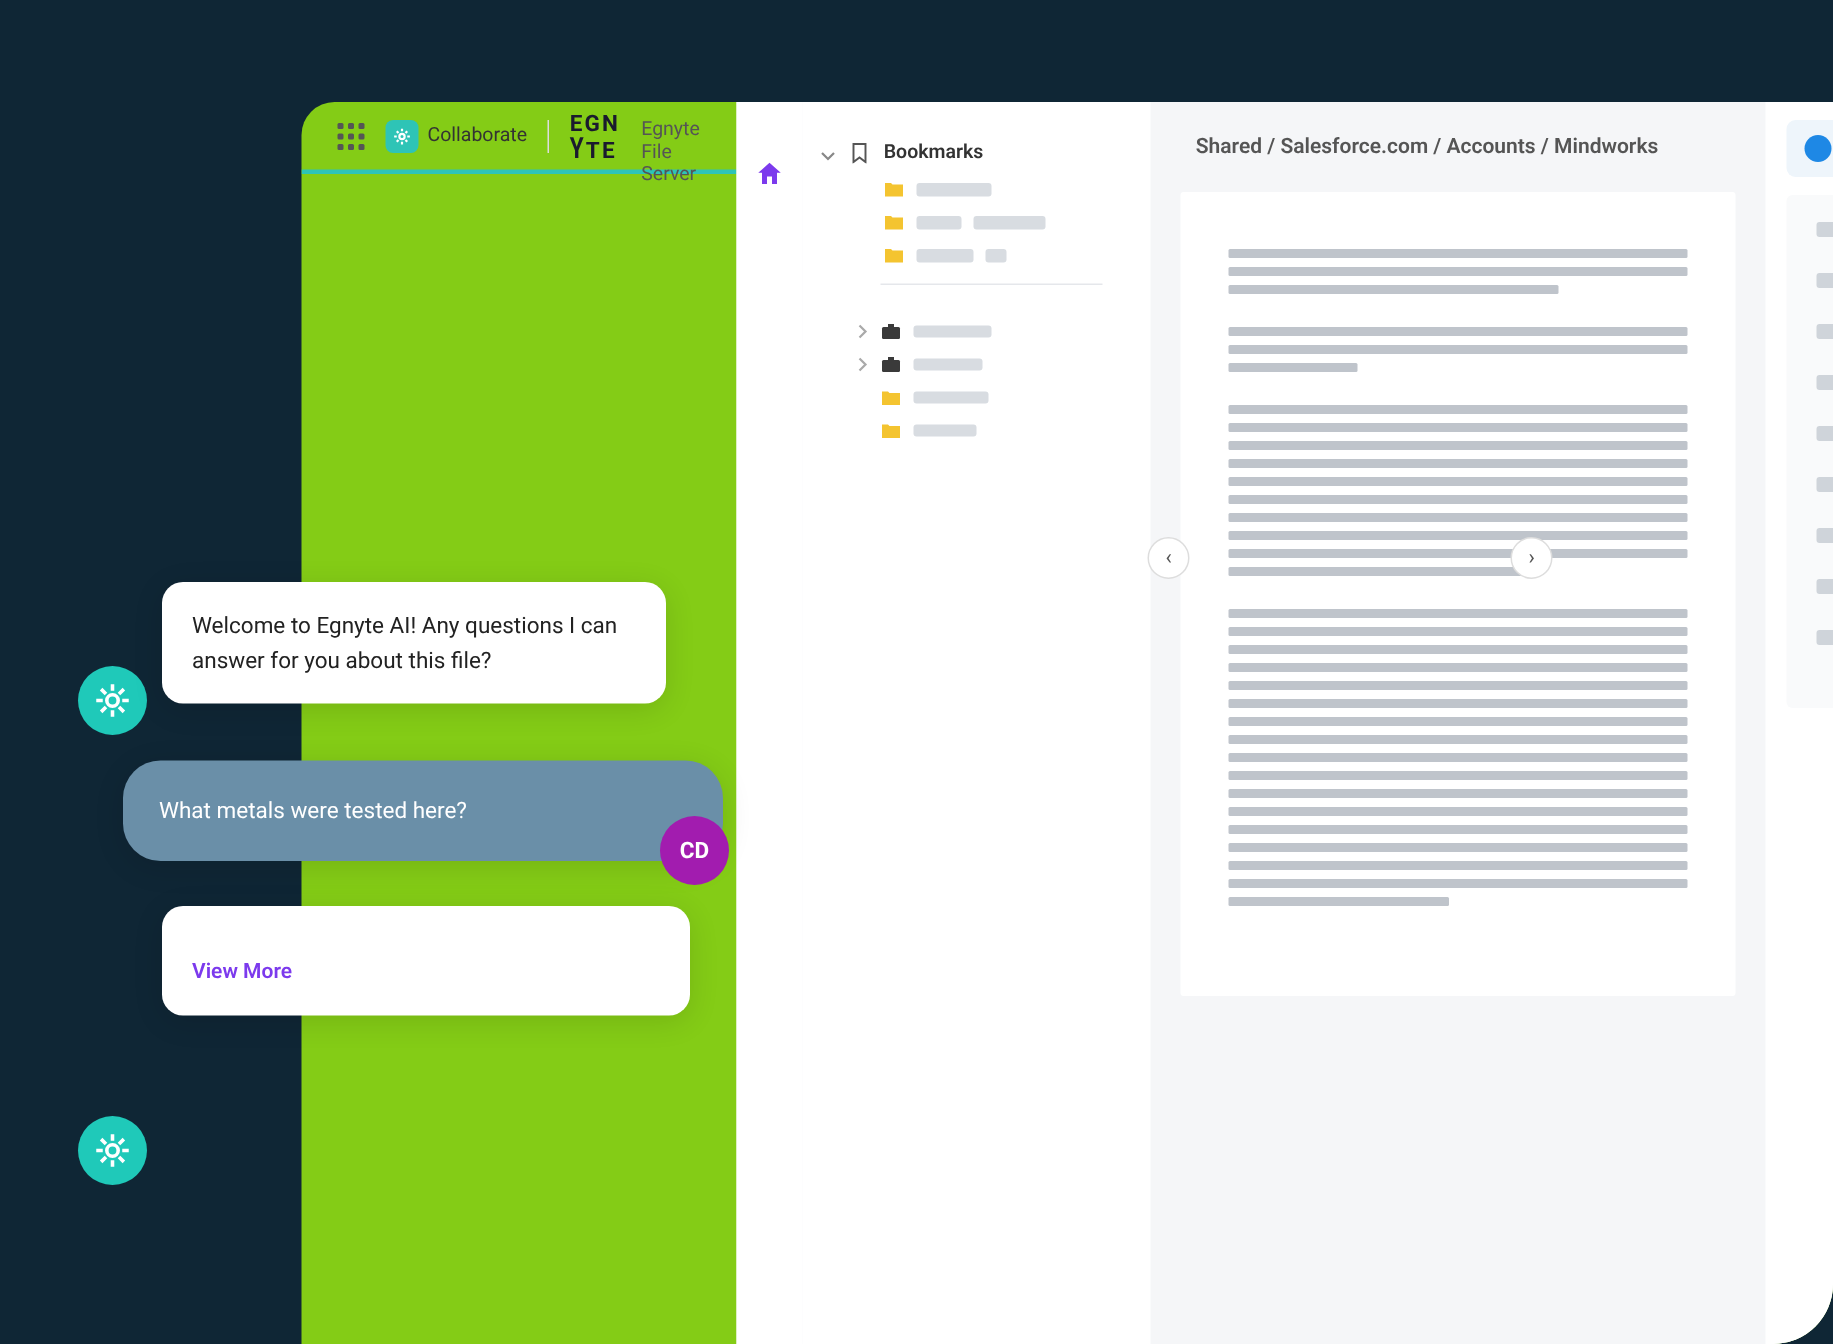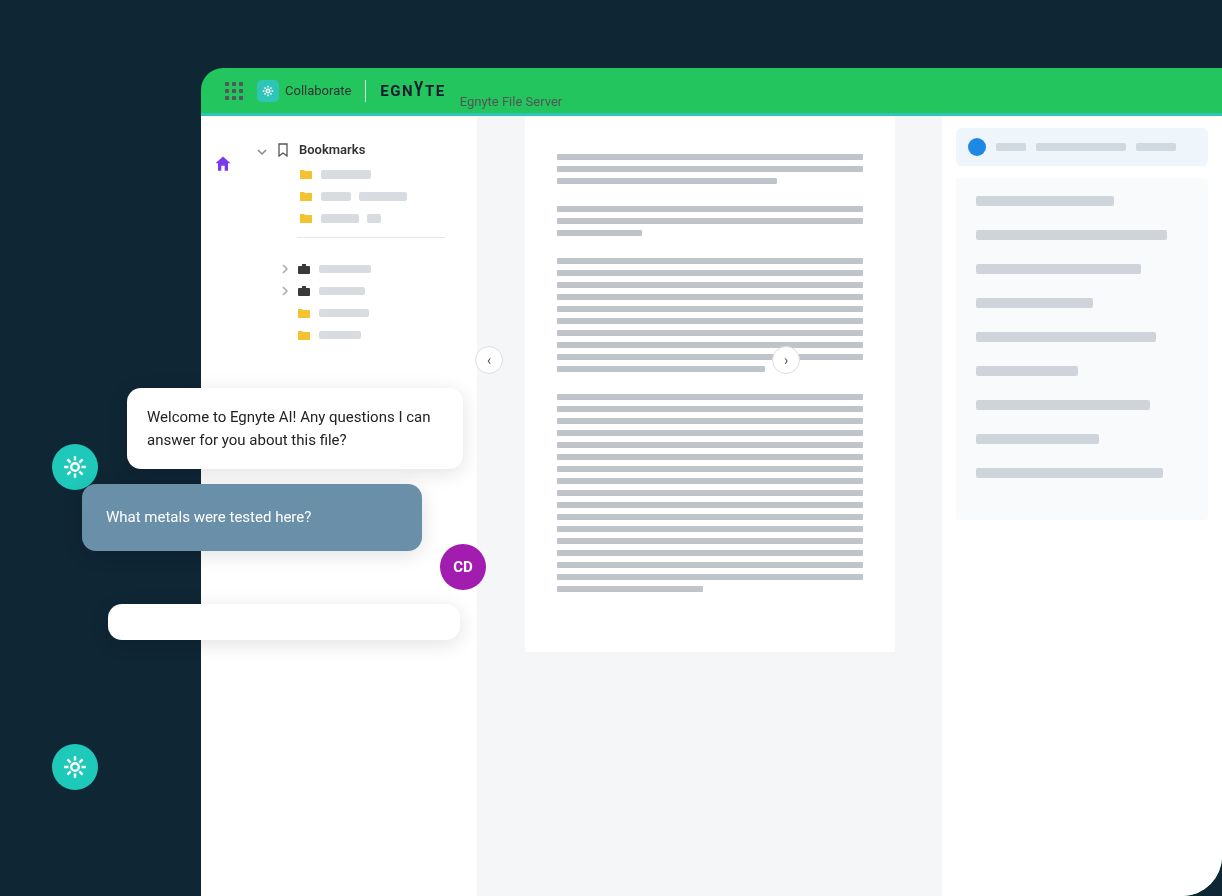--- a/index.html
+++ b/index.html
@@ -1,17 +1,17 @@
 <!DOCTYPE html>
 <html><head>
 <meta charset="utf-8">
 <style>
 * { margin:0; padding:0; box-sizing:border-box; font-family:-apple-system,BlinkMacSystemFont,"Segoe UI",Roboto,sans-serif; }
 body { width:1222px; height:896px; background:#0f2635; position:relative; border-radius:40px; overflow:hidden; }
-.app-window { position:absolute; top:68px; left:201px; right:0; bottom:0; background:#22c55e; border-top-left-radius:22px; overflow:hidden; display:flex; flex-direction:column; }
+.app-window { position:absolute; top:68px; left:201px; right:0; bottom:0; background:#84cc16; border-top-left-radius:22px; overflow:hidden; display:flex; flex-direction:row; }
 .header { height:48px; display:flex; align-items:center; padding:0 24px; border-bottom:3px solid #2ec4b6; gap:14px; }
 .apps-icon { width:18px; height:18px; display:grid; grid-template-columns:repeat(3,4px); grid-template-rows:repeat(3,4px); gap:3px; cursor:pointer; }
 .apps-icon span { background:#555; border-radius:1px; }
 .collab-badge { display:flex; align-items:center; gap:6px; font-size:13px; color:#333; }
 .collab-icon { width:22px; height:22px; background:#2ec4b6; border-radius:5px; display:flex; align-items:center; justify-content:center; }
 .collab-icon svg { width:14px; height:14px; }
 .header-divider { width:1px; height:22px; background:#ddd; }
 .logo-text { font-weight:700; font-size:15px; letter-spacing:1.5px; color:#1a1a2e; }
 .logo-text .y { display:inline-block; transform:scaleY(1.3) translateY(-1px); }
 .subtitle { font-size:13px; color:#555;margin-top:22px; }
@@ -53,22 +53,22 @@
 
 .chat-overlay { position:absolute; left:52px; top:388px; width:440px; }
 .ai-avatar { position:absolute; width:46px; height:46px; background:#1fc9b9; border-radius:50%; display:flex; align-items:center; justify-content:center; }
 .ai-avatar svg { width:26px; height:26px; }
 .ai-av1 { left:0; top:56px; }
 .ai-av2 { left:0; top:356px; }
 .user-avatar { position:absolute; left:388px; top:156px; width:46px; height:46px; background:#a21caf; border-radius:50%; display:flex; align-items:center; justify-content:center; color:#fff; font-size:15px; font-weight:700; }
 .bubble { border-radius:14px; padding:18px 20px; font-size:15px; line-height:1.5; box-shadow:0 4px 20px rgba(0,0,0,.12); }
 .bubble-ai { background:#fff; color:#222; }
 .bubble-user { background:#6a8fa8; color:#fff; }
-.b1 { position:absolute; left:56px; top:0; width:336px;margin-left:19px; }
-.b2 { position:absolute; left:30px; top:96px; width:340px; padding:22px 24px; }
+.b1 { position:absolute; left:56px; top:0; width:336px; }
+.b2 { position:absolute; left:30px; top:119px; width:400px; padding:22px 24px;border-radius:25px; }
 .b3 { position:absolute; left:56px; top:216px; width:352px; }
 .view-more { color:#7c3aed; font-weight:600; margin-top:16px; cursor:pointer; font-size:14px; }
 </style>
 </head>
 <body>
 
 <div class="app-window">
 
   <div class="header">
     <div class="apps-icon">
@@ -173,20 +173,21 @@
             <svg class="folder-small" viewBox="0 0 14 12" fill="#f4c430">
                 <path d="M1 2h4l1 1h7v8H1z"></path>
               </svg>
             <div class="ph" style="width:42px;height:8px;background:#d8dce1;border-radius:2px"></div>
           </div>
         </div>
       </div>
     </div>
 
     <div class="content">
+      <div class="breadcrumb">Shared / Salesforce.com / Accounts / Mindworks</div>
       <div class="doc-area">
         <div class="nav-circle nav-left">‹</div>
         <div class="doc-page">
           <div class="para">
               <div class="line"></div>
               <div class="line"></div>
               <div class="line" style="width:72%"></div>
             </div>
           <div class="para">
               <div class="line"></div>
@@ -259,20 +260,21 @@
       </svg>
   </div>
   <div class="bubble bubble-ai b1">
     <span>Welcome to Egnyte AI! Any questions I can answer for you about this file?</span>
   </div>
   <div class="bubble bubble-user b2">
     <span>What metals were tested here?</span>
   </div>
   <div class="user-avatar">CD</div>
   <div class="bubble bubble-ai b3">
+    <div class="view-more">View More</div>
   </div>
   <div class="ai-avatar ai-av2">
     <svg viewBox="0 0 24 24" fill="none" stroke="#fff" stroke-width="2.2">
         <circle cx="12" cy="12" r="3.5"></circle>
         <path d="M12 2v4M12 18v4M2 12h4M18 12h4M5 5l3 3M16 16l3 3M5 19l3-3M16 8l3-3"></path>
       </svg>
   </div>
 </div>
 
 </body></html>

